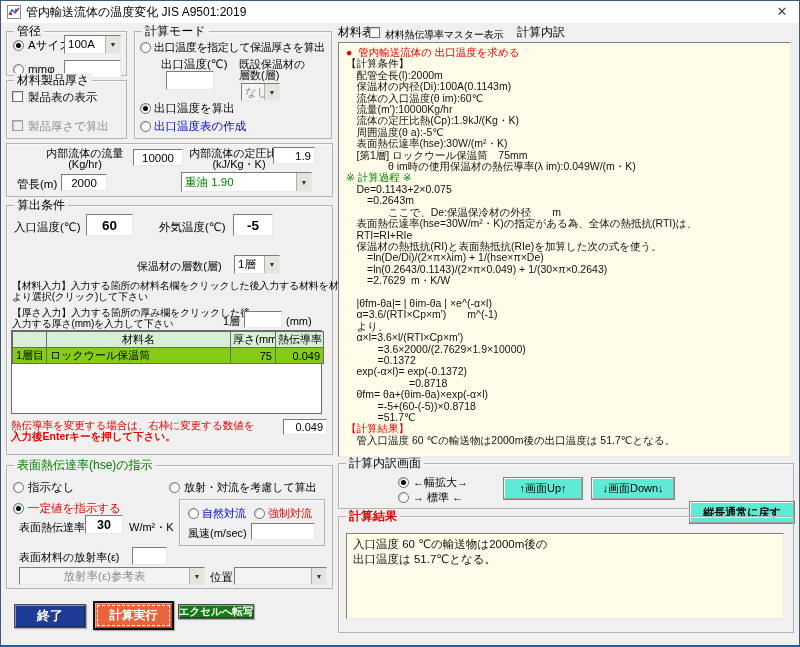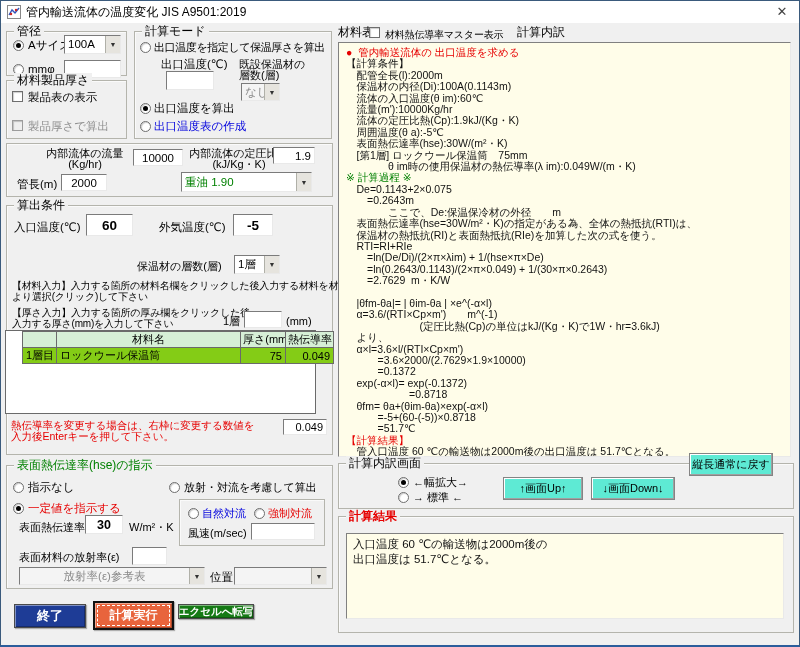--- a/index.html
+++ b/index.html
@@ -121,21 +121,21 @@
     <span class="combo-b">▼</span>
   </div>
   <span class="lbl s10" style="left:11px;top:278px;">【材料入力】入力する箇所の材料名欄をクリックした後入力する材料を材料表</span>
   <span class="lbl s10" style="left:11px;top:289px;">より選択(クリック)して下さい</span>
   <span class="lbl s10" style="left:11px;top:305px;">【厚さ入力】入力する箇所の厚み欄をクリックした後</span>
   <span class="lbl s10" style="left:11px;top:316px;">入力する厚さ(mm)を入力して下さい</span>
   <span class="lbl s11" style="left:222px;top:314px;">1層</span>
   <input class="tb" style="left: 243px; top: 310px; width: 38px; height: 17px;" value="">
   <span class="lbl s11" style="left:285px;top:314px;">(mm)</span>
 
-  <div class="tablebox" style="left:4px;top:329px;width:311px;height:84px;padding-left:16px;">
+  <div class="tablebox" style="left:10px;top:329px;width:311px;height:84px;">
     <table class="mt">
       <colgroup>
           <col style="width:34px">
           <col style="width:184px">
           <col style="width:45px">
           <col style="width:48px">
         </colgroup>
       <thead>
           <tr>
             <th></th>
@@ -148,21 +148,21 @@
           <tr>
             <td class="c0">1層目</td>
             <td class="c1">ロックウール保温筒</td>
             <td class="c2">75</td>
             <td class="c3">0.049</td>
           </tr>
         </tbody>
     </table>
   </div>
   <span class="lbl s105 red" style="left:10px;top:418px;">熱伝導率を変更する場合は、右枠に変更する数値を</span>
-  <span class="lbl s105 red" style="left:10px;top:429px;">入力後Enterキーを押して下さい。</span>
+  <span class="lbl s105 red" style="left:10px;top:429px;font-weight:bold;">入力後Enterキーを押して下さい。</span>
   <input class="tb rgt" style="left: 282px; top: 418px; width: 44px; height: 16px; font-size: 11px;" value="0.049">
 
   <div class="grp" style="left:5px;top:464px;width:327px;height:124px;">
     <span class="grp-t grn">表面熱伝達率(hse)の指示</span>
   </div>
   <span class="radio" style="left:12px;top:481px;"></span>
   <span class="lbl s115" style="left:27px;top:480px;">指示なし</span>
   <span class="radio" style="left:168px;top:481px;"></span>
   <span class="lbl s11" style="left:183px;top:480px;">放射・対流を考慮して算出</span>
   <span class="radio on" style="left:12px;top:502px;"></span>
@@ -209,29 +209,28 @@
         <div class="rl">　流体の定圧比熱(Cp):1.9kJ/(Kg・K)</div>
         <div class="rl">　周囲温度(θ a):-5℃</div>
         <div class="rl">　表面熱伝達率(hse):30W/(m²・K)</div>
         <div class="rl">　[第1層] ロックウール保温筒　75mm</div>
         <div class="rl">　　　　θ im時の使用保温材の熱伝導率(λ im):0.049W/(m・K)</div>
         <div class="rl green">※ 計算過程 ※</div>
         <div class="rl">　De=0.1143+2×0.075</div>
         <div class="rl">　　=0.2643m</div>
         <div class="rl">　　　　ここで、De:保温保冷材の外径　　m</div>
         <div class="rl">　表面熱伝達率(hse=30W/m²・K)の指定がある為、全体の熱抵抗(RTI)は、</div>
+        <div class="rl">　RTI=RI+RIe</div>
         <div class="rl">　保温材の熱抵抗(RI)と表面熱抵抗(RIe)を加算した次の式を使う。</div>
-        <div class="rl">　RTI=RI+RIe</div>
         <div class="rl">　　=ln(De/Di)/(2×π×λim) + 1/(hse×π×De)</div>
         <div class="rl">　　=ln(0.2643/0.1143)/(2×π×0.049) + 1/(30×π×0.2643)</div>
         <div class="rl">　　=2.7629  m・K/W</div>
         <div class="rl">&nbsp;</div>
         <div class="rl">　|θfm-θa|= | θim-θa | ×e^(-α×l)</div>
         <div class="rl">　α=3.6/(RTI×Cp×m')　　m^(-1)</div>
-        <div class="rl">　　　　　　　(定圧比熱(Cp)の単位はkJ/(Kg・K)で1W・hr=3.6kJ)</div>
         <div class="rl">　より、</div>
         <div class="rl">　α×l=3.6×l/(RTI×Cp×m')</div>
         <div class="rl">　　　=3.6×2000/(2.7629×1.9×10000)</div>
         <div class="rl">　　　=0.1372</div>
         <div class="rl">　exp(-α×l)= exp(-0.1372)</div>
         <div class="rl">　　　　　　=0.8718</div>
         <div class="rl">　θfm= θa+(θim-θa)×exp(-α×l)</div>
         <div class="rl">　　　=-5+(60-(-5))×0.8718</div>
         <div class="rl">　　　=51.7℃</div>
         <div class="rl red">【計算結果】</div>
@@ -241,21 +240,21 @@
 
   <div class="grp" style="left:337px;top:462px;width:456px;height:46px;">
     <span class="grp-t">計算内訳画面</span>
   </div>
   <span class="radio on" style="left:397px;top:476px;"></span>
   <span class="lbl s11" style="left:412px;top:475px;">←幅拡大→</span>
   <span class="radio" style="left:397px;top:491px;"></span>
   <span class="lbl s11" style="left:412px;top:490px;">→ 標準 ←</span>
   <div class="btn" style="left:502px;top:476px;width:80px;height:23px;">↑画面Up↑</div>
   <div class="btn" style="left:590px;top:476px;width:84px;height:23px;">↓画面Down↓</div>
-  <div class="btn" style="left:688px;top:452px;width:84px;height:23px;">縦長通常に戻す</div>
+  <div class="btn" style="left:688px;top:500px;width:106px;height:23px;font-weight:bold;">縦長通常に戻す</div>
 
   <div class="grp" style="left:337px;top:515px;width:456px;height:117px;">
     <span class="grp-t red bld">計算結果</span>
   </div>
   <div class="panel" style="left:345px;top:532px;width:438px;height:86px;padding:3px 6px;">
     <div>
         <div class="resline">入口温度 60 ℃の輸送物は2000m後の</div>
         <div class="resline">出口温度は 51.7℃となる。</div>
       </div>
   </div>

